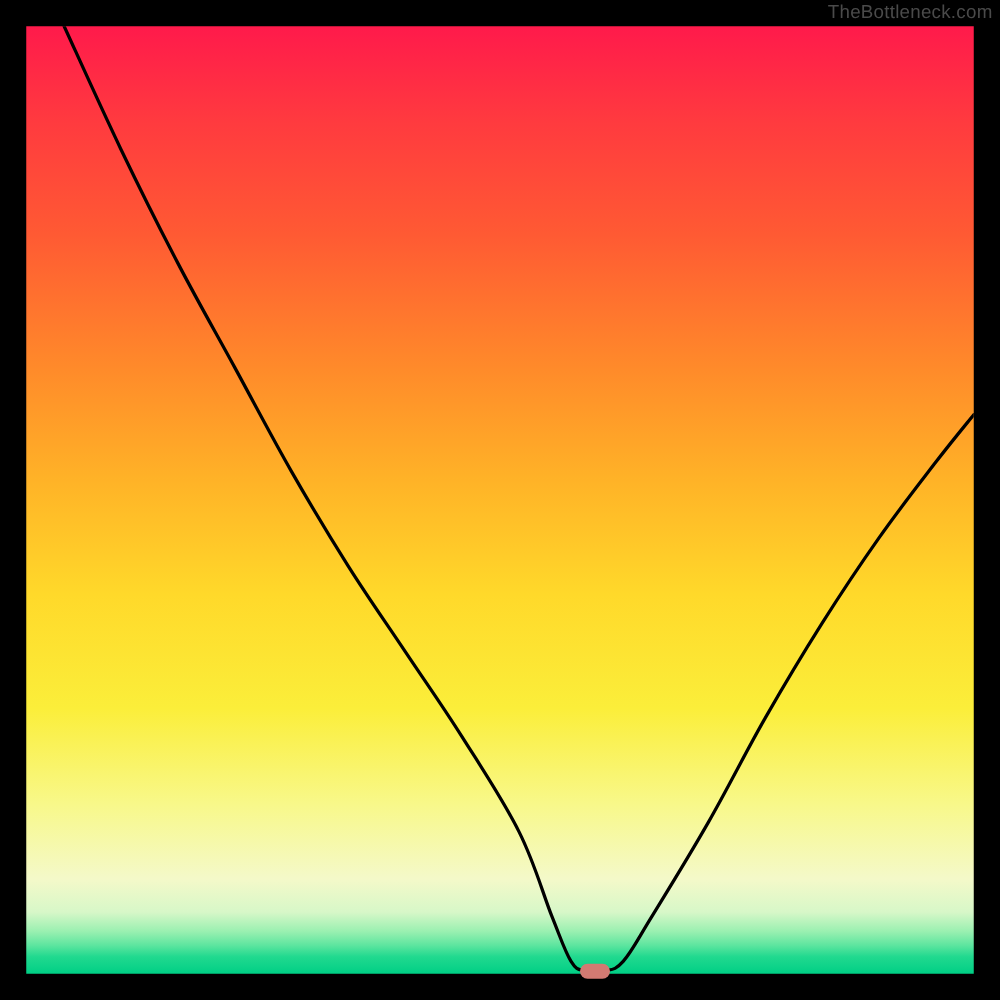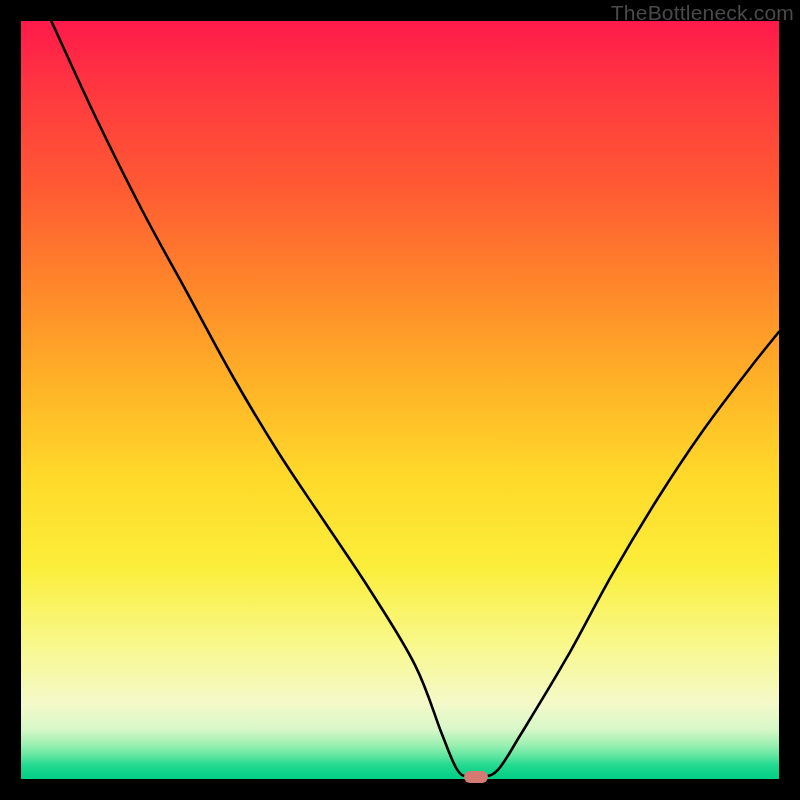--- a/index.html
+++ b/index.html
@@ -45,21 +45,21 @@
   }
   .marker {
     position: absolute;
     border-radius: 8px;
   }
   .watermark {
     position: absolute;
     top: 1px;
     right: 6px;
     color: #4a4a4a;
-    font-size: 21px;
+    font-size: 15px;
     font-weight: 500;
     letter-spacing: 0.2px;
   }
   svg.curve {
     position: absolute;
     left: 0;
     top: 0;
     width: 758px;
     height: 758px;
     pointer-events: none;

